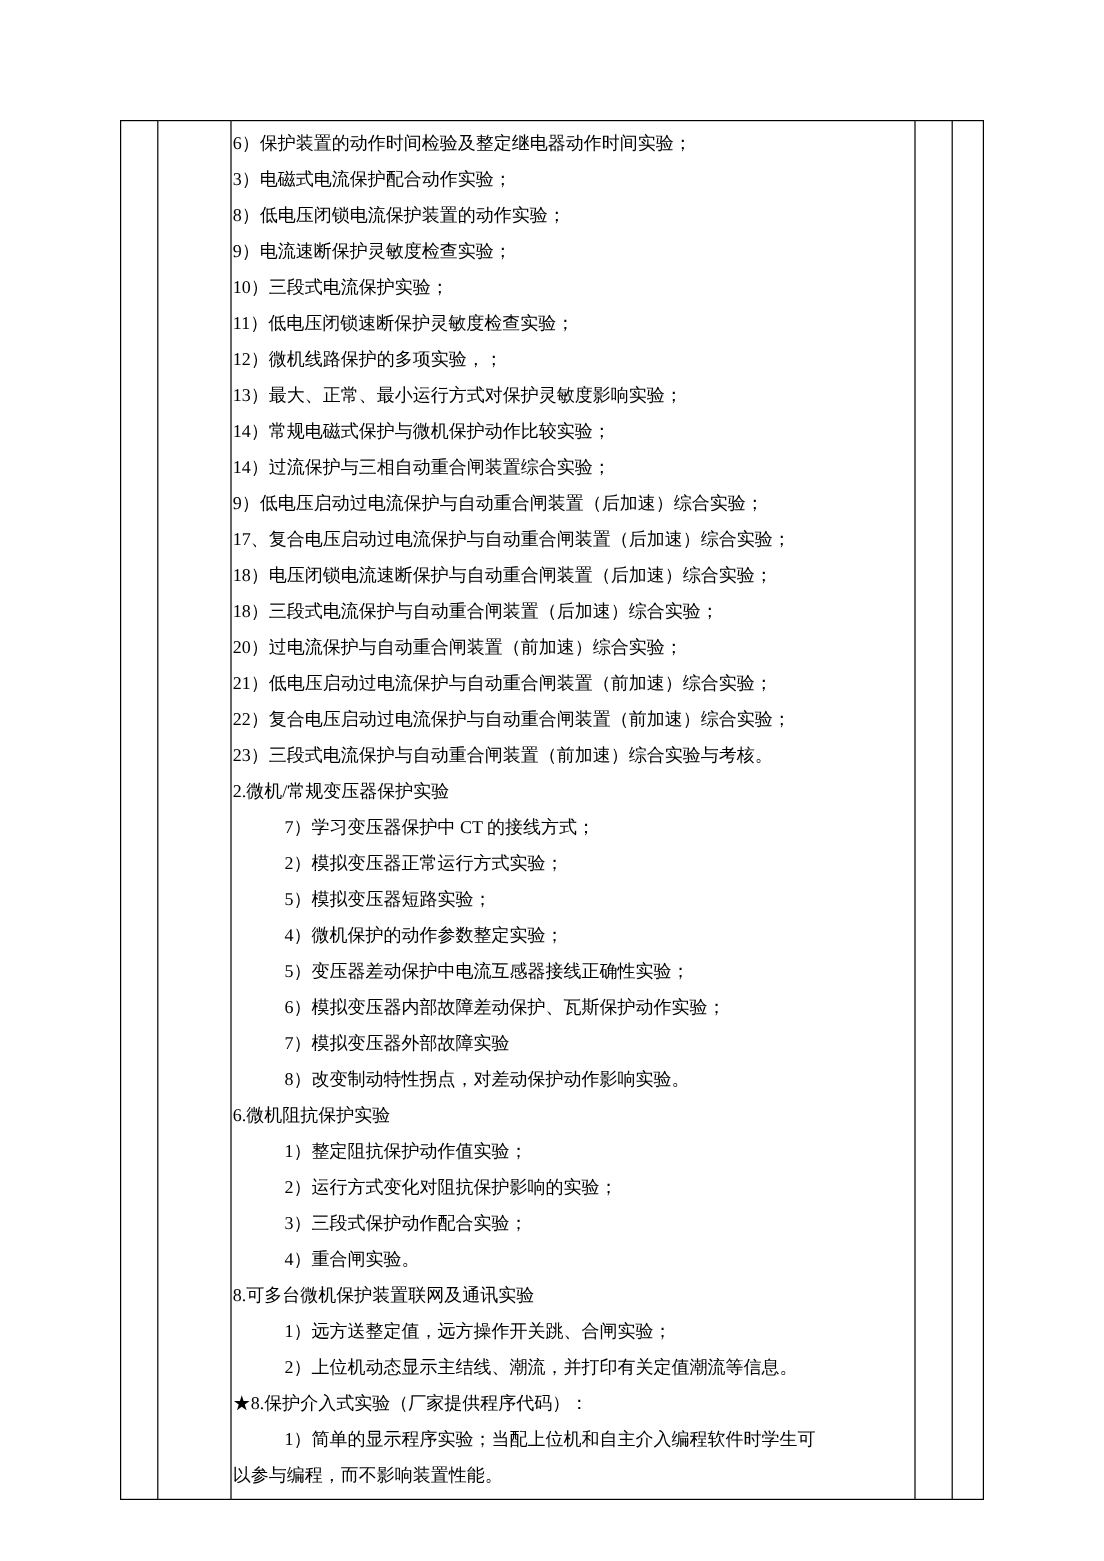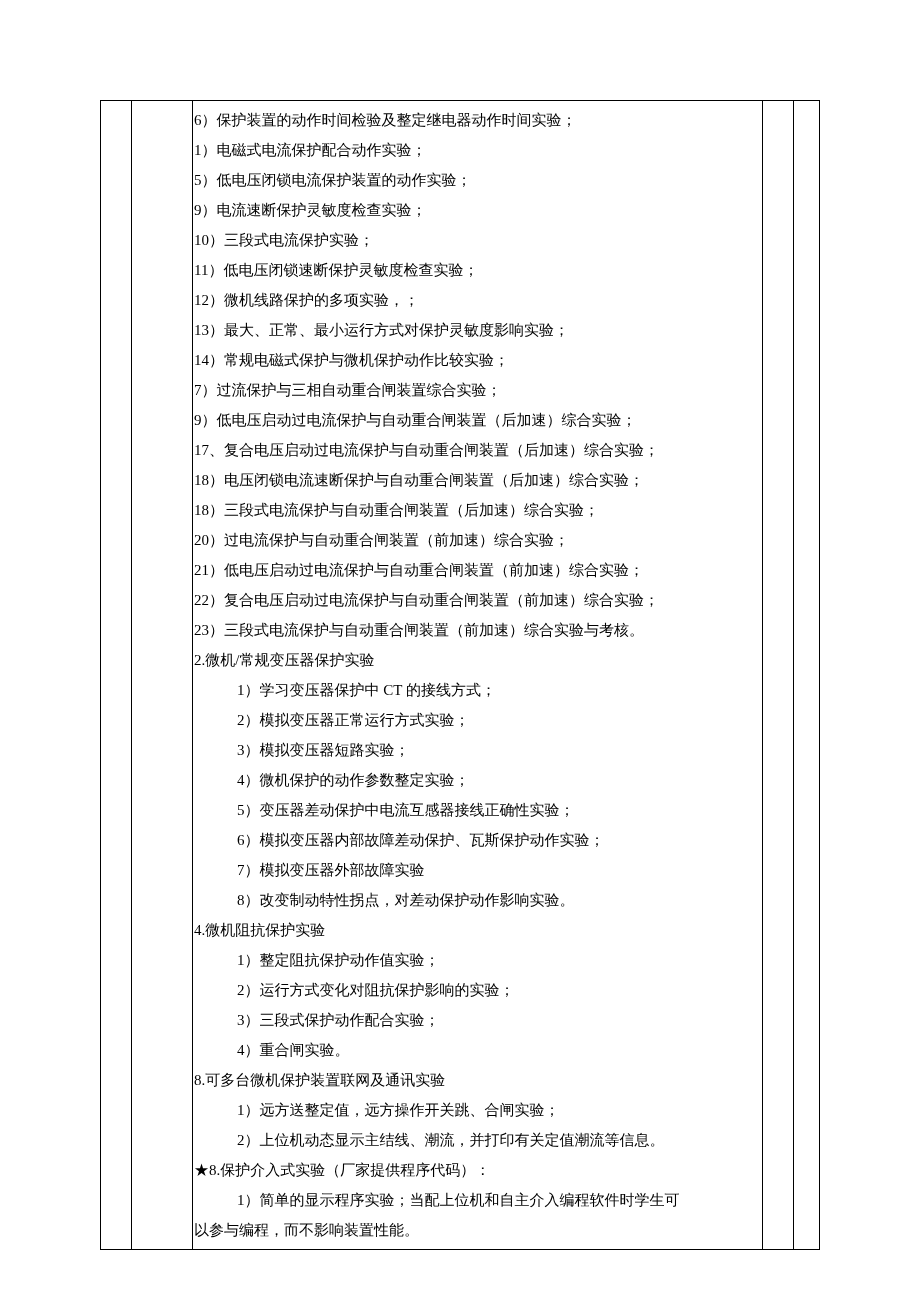--- a/index.html
+++ b/index.html
@@ -47,49 +47,49 @@
 
 <div class="page">
   <table class="outer">
     <tbody>
         <tr>
       <td class="col1"></td>
       <td class="col2"></td>
       <td class="col3">
         <div class="content">
           <p>6）保护装置的动作时间检验及整定继电器动作时间实验；</p>
-          <p>1）电磁式电流保护配合动作实验；</p>
-          <p>5）低电压闭锁电流保护装置的动作实验；</p>
+          <p>3）电磁式电流保护配合动作实验；</p>
+          <p>8）低电压闭锁电流保护装置的动作实验；</p>
           <p>9）电流速断保护灵敏度检查实验；</p>
           <p>10）三段式电流保护实验；</p>
           <p>11）低电压闭锁速断保护灵敏度检查实验；</p>
           <p>12）微机线路保护的多项实验，；</p>
           <p>13）最大、正常、最小运行方式对保护灵敏度影响实验；</p>
           <p>14）常规电磁式保护与微机保护动作比较实验；</p>
-          <p>7）过流保护与三相自动重合闸装置综合实验；</p>
+          <p>14）过流保护与三相自动重合闸装置综合实验；</p>
           <p>9）低电压启动过电流保护与自动重合闸装置（后加速）综合实验；</p>
           <p>17、复合电压启动过电流保护与自动重合闸装置（后加速）综合实验；</p>
           <p>18）电压闭锁电流速断保护与自动重合闸装置（后加速）综合实验；</p>
           <p>18）三段式电流保护与自动重合闸装置（后加速）综合实验；</p>
           <p>20）过电流保护与自动重合闸装置（前加速）综合实验；</p>
           <p>21）低电压启动过电流保护与自动重合闸装置（前加速）综合实验；</p>
           <p>22）复合电压启动过电流保护与自动重合闸装置（前加速）综合实验；</p>
           <p>23）三段式电流保护与自动重合闸装置（前加速）综合实验与考核。</p>
 
           <p>2.微机/常规变压器保护实验</p>
-          <p class="indent">1）学习变压器保护中 CT 的接线方式；</p>
+          <p class="indent">7）学习变压器保护中 CT 的接线方式；</p>
           <p class="indent">2）模拟变压器正常运行方式实验；</p>
-          <p class="indent">3）模拟变压器短路实验；</p>
+          <p class="indent">5）模拟变压器短路实验；</p>
           <p class="indent">4）微机保护的动作参数整定实验；</p>
           <p class="indent">5）变压器差动保护中电流互感器接线正确性实验；</p>
           <p class="indent">6）模拟变压器内部故障差动保护、瓦斯保护动作实验；</p>
           <p class="indent">7）模拟变压器外部故障实验</p>
           <p class="indent">8）改变制动特性拐点，对差动保护动作影响实验。</p>
 
-          <p>4.微机阻抗保护实验</p>
+          <p>6.微机阻抗保护实验</p>
           <p class="indent">1）整定阻抗保护动作值实验；</p>
           <p class="indent">2）运行方式变化对阻抗保护影响的实验；</p>
           <p class="indent">3）三段式保护动作配合实验；</p>
           <p class="indent">4）重合闸实验。</p>
 
           <p>8.可多台微机保护装置联网及通讯实验</p>
           <p class="indent">1）远方送整定值，远方操作开关跳、合闸实验；</p>
           <p class="indent">2）上位机动态显示主结线、潮流，并打印有关定值潮流等信息。</p>
 
           <p>★8.保护介入式实验（厂家提供程序代码）：</p>

